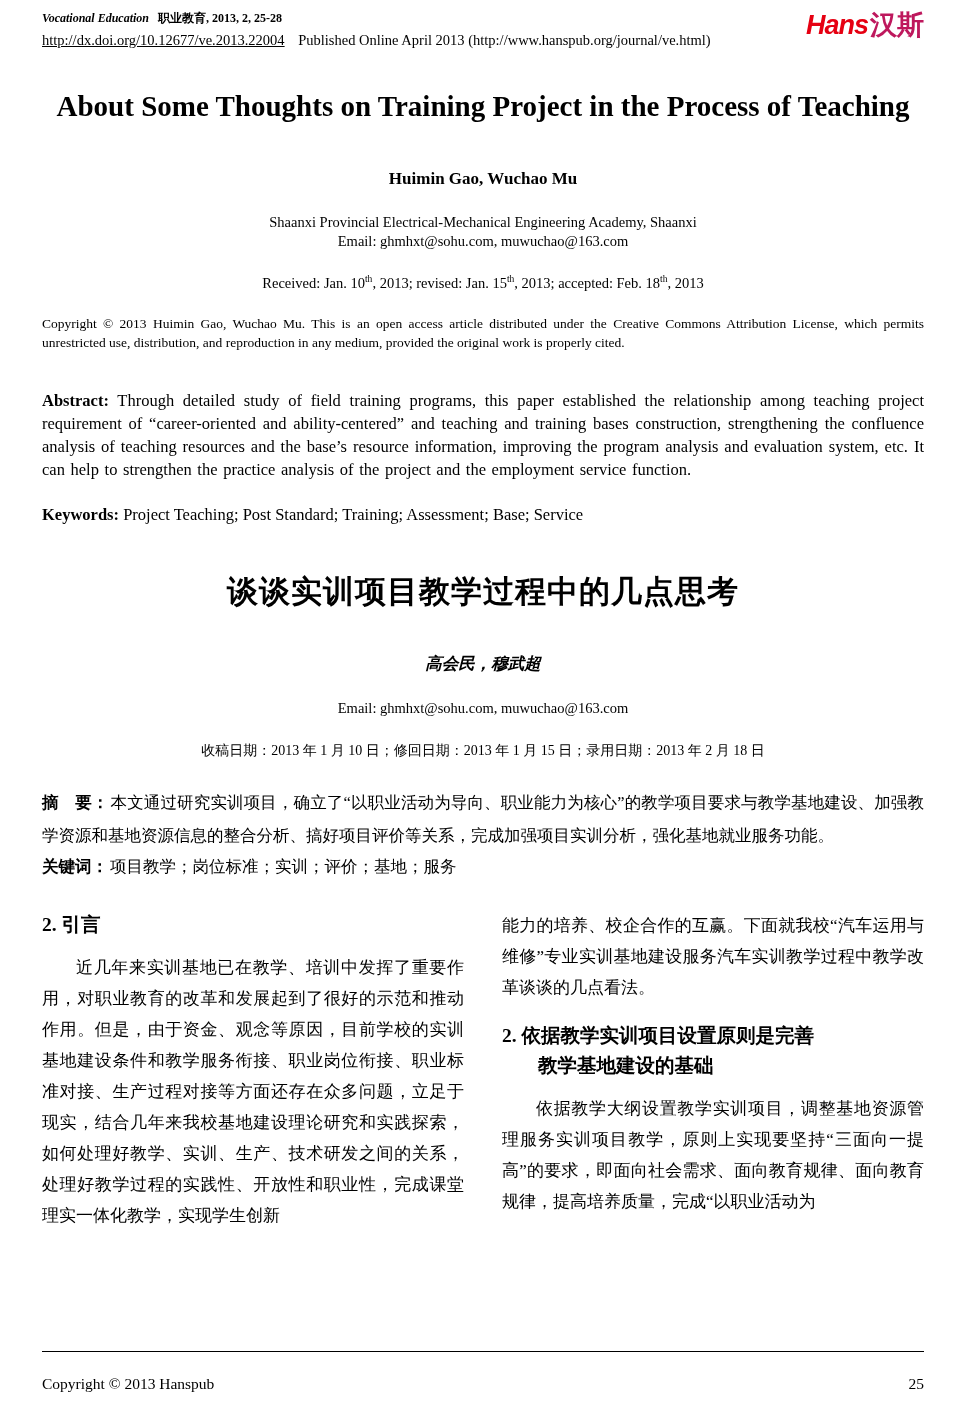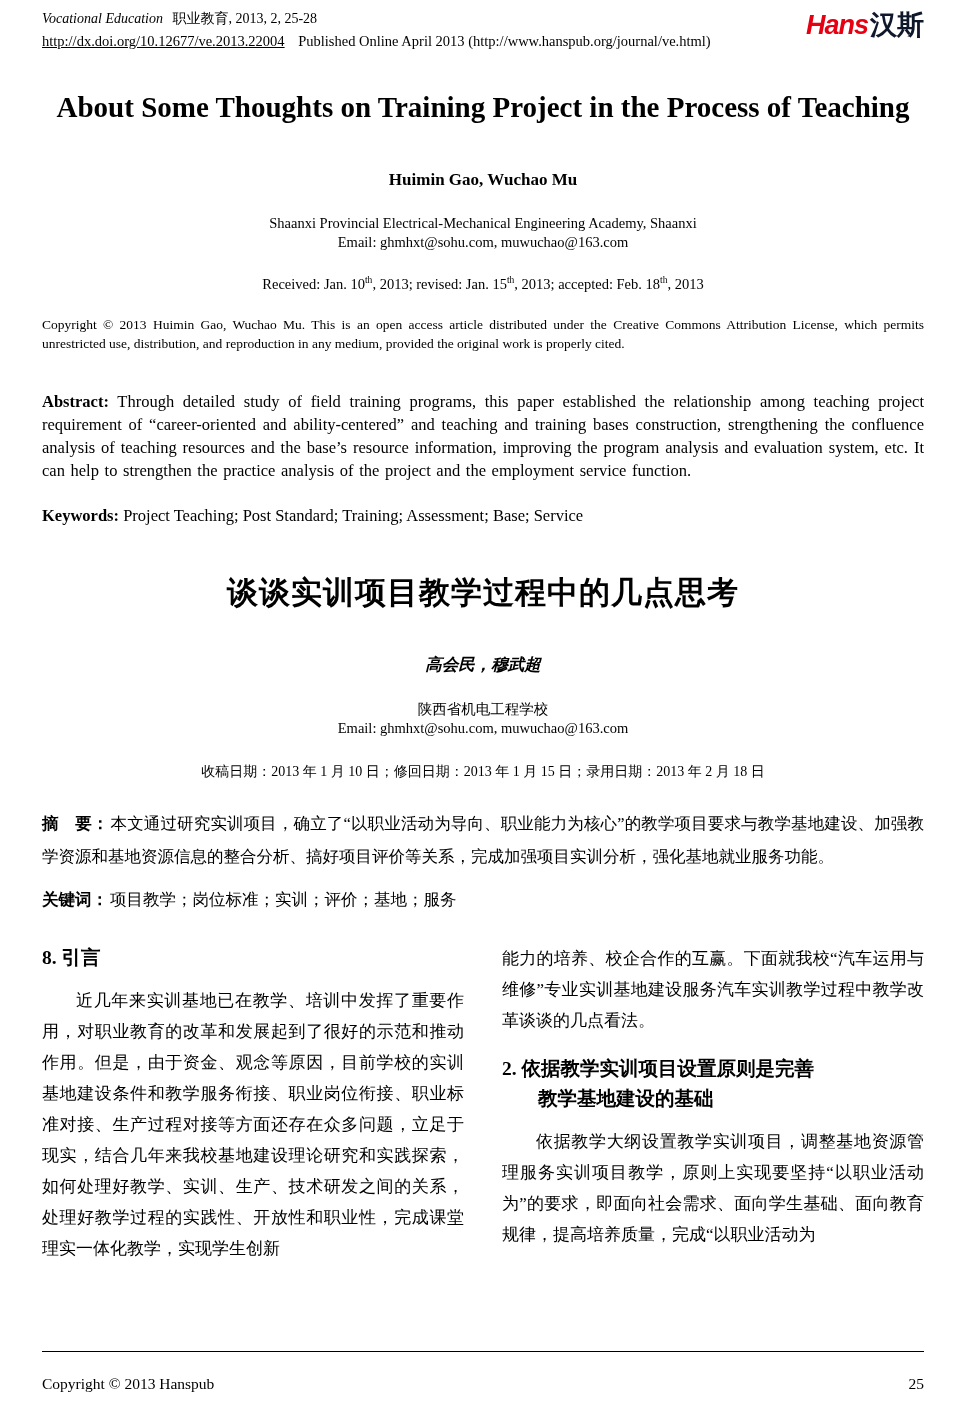--- a/index.html
+++ b/index.html
@@ -12,29 +12,29 @@
   .page {
     width: 966px;
     height: 1417px;
     padding: 10px 42px 0 42px;
     position: relative;
     overflow: hidden;
   }
 
   
   .header { display: flex; justify-content: space-between; align-items: flex-start; }
-  .journal-line { font-size: 14px; font-weight: normal; }
+  .journal-line { font-size: 12px; font-weight: bold; }
   .jname { font-style: italic; }
   .jcn { margin-left: 6px; }
   .doi-line { font-size: 14.5px; margin-top: 5px; }
   .doi-link { color: #000000; text-decoration: underline; cursor: pointer; }
   .published { margin-left: 10px; color: #000; }
   .logo { font-size: 27px; font-weight: bold; line-height: 1; white-space: nowrap; margin-top: 2px; }
   .logo-hans { color: #e60012; font-style: italic; font-family: "Liberation Sans", "DejaVu Sans", sans-serif; letter-spacing: -1px; }
-  .logo-cn { color: #0f172a; margin-left: 2px; font-family: "Liberation Sans", "DejaVu Sans", sans-serif; }
+  .logo-cn { color: #be185d; margin-left: 2px; font-family: "Liberation Sans", "DejaVu Sans", sans-serif; }
 
   
   .title-en {
     margin-top: 36px;
     text-align: center;
     font-size: 29px;
     font-weight: bold;
     line-height: 1.5;
     padding: 0 10px;
   }
@@ -68,21 +68,21 @@
   .authors-cn { margin-top: 40px; text-align: center; font-size: 16.5px; font-weight: bold; font-style: italic; }
   .affil-block.cn { margin-top: 24px; }
   .dates-cn { margin-top: 24px; text-align: center; font-size: 14px; }
   .abstract-cn {
     margin-top: 26px;
     font-size: 16.5px;
     line-height: 33px;
     text-align: justify;
   }
   .cnlbl { font-family: "Liberation Sans", "DejaVu Sans", sans-serif; font-weight: bold; font-style: normal; margin-right: 2px; }
-  .keywords-cn { margin-top: 16px; font-size: 16.5px; }
+  .keywords-cn { margin-top: 4px; font-size: 16.5px; }
 
   
   .columns {
     margin-top: 32px;
     display: flex;
     gap: 38px;
   }
   .col { width: 422px; }
   .sec-heading {
     font-size: 19.5px;
@@ -151,42 +151,41 @@
 
   <p class="abstract-en"><b>Abstract:</b> <span>Through detailed study of field training programs, this paper established the relationship among teaching project requirement of “career-oriented and ability-centered” and teaching and training bases construction, strengthening the confluence analysis of teaching resources and the base’s resource information, improving the program analysis and evaluation system, etc. It can help to strengthen the practice analysis of the project and the employment service function.</span></p>
 
   <p class="keywords-en"><b>Keywords:</b> <span>Project Teaching; Post Standard; Training; Assessment; Base; Service</span></p>
 
   <h2 class="title-cn">谈谈实训项目教学过程中的几点思考</h2>
 
   <div class="authors-cn">高会民，穆武超</div>
 
   <div class="affil-block cn">
-    <div>陕西省机电工程学校</div>
     <div>Email: ghmhxt@sohu.com, muwuchao@163.com</div>
   </div>
 
   <div class="dates-cn">收稿日期：2013 年 1 月 10 日；修回日期：2013 年 1 月 15 日；录用日期：2013 年 2 月 18 日</div>
 
   <p class="abstract-cn"><b class="cnlbl">摘　要：</b><span>本文通过研究实训项目，确立了“以职业活动为导向、职业能力为核心”的教学项目要求与教学基地建设、加强教学资源和基地资源信息的整合分析、搞好项目评价等关系，完成加强项目实训分析，强化基地就业服务功能。</span></p>
 
   <p class="keywords-cn"><b class="cnlbl">关键词：</b><span>项目教学；岗位标准；实训；评价；基地；服务</span></p>
 
   <div class="columns">
     <div class="col">
-      <h3 class="sec-heading">8. 引言</h3>
+      <h3 class="sec-heading">2. 引言</h3>
       <p class="body-para indent">近几年来实训基地已在教学、培训中发挥了重要作用，对职业教育的改革和发展起到了很好的示范和推动作用。但是，由于资金、观念等原因，目前学校的实训基地建设条件和教学服务衔接、职业岗位衔接、职业标准对接、生产过程对接等方面还存在众多问题，立足于现实，结合几年来我校基地建设理论研究和实践探索，如何处理好教学、实训、生产、技术研发之间的关系，处理好教学过程的实践性、开放性和职业性，完成课堂理实一体化教学，实现学生创新</p>
     </div>
     <div class="col">
       <p class="body-para">能力的培养、校企合作的互赢。下面就我校“汽车运用与维修”专业实训基地建设服务汽车实训教学过程中教学改革谈谈的几点看法。</p>
       <h3 class="sec-heading sec2">
         <span class="hl1">2. 依据教学实训项目设置原则是完善</span><br>
         <span class="hl2">教学基地建设的基础</span>
       </h3>
-      <p class="body-para indent">依据教学大纲设置教学实训项目，调整基地资源管理服务实训项目教学，原则上实现要坚持“以职业活动为”的要求，即面向社会需求、面向学生基础、面向教育规律，提高培养质量，完成“以职业活动为</p>
+      <p class="body-para indent">依据教学大纲设置教学实训项目，调整基地资源管理服务实训项目教学，原则上实现要坚持“三面向一提高”的要求，即面向社会需求、面向教育规律、面向教育规律，提高培养质量，完成“以职业活动为</p>
     </div>
   </div>
 
   <div class="footer">
     <span>Copyright © 2013 Hanspub</span>
     <span>25</span>
   </div>
 
 </div>
 

